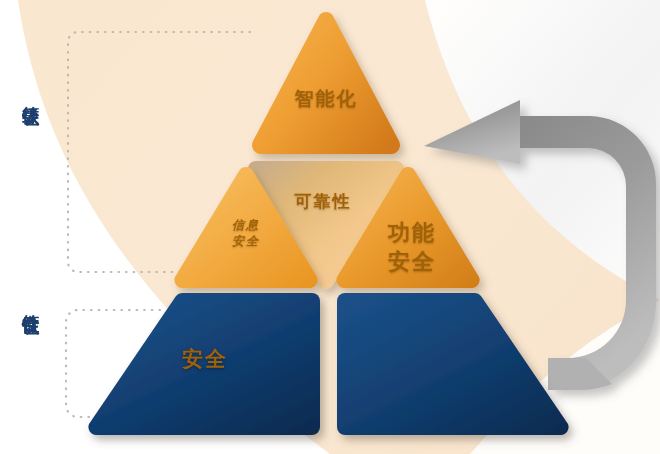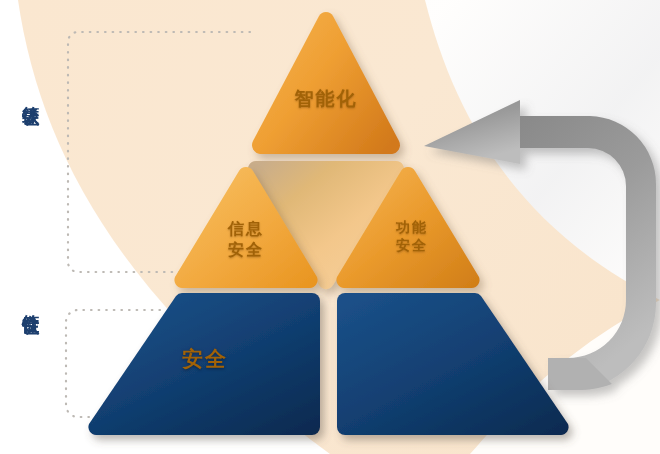--- a/index.html
+++ b/index.html
@@ -50,22 +50,22 @@
     color: #a16207;
     font-weight: 700;
     font-family: "DejaVu Sans", "Liberation Sans", sans-serif;
     text-shadow: 0 1px 2px rgba(90,50,10,0.35);
     user-select: none;
     pointer-events: none;
     letter-spacing: 2px;
   }
   .t-smart   { left: 256px; top: 86px;  width: 140px; font-size: 19px; }
   .t-reliab  { left: 253px; top: 190px; width: 140px; font-size: 17px; }
-  .t-infosec { left: 196px; top: 218px; width: 100px; font-size: 16px; line-height: 1.32; }
-  .t-funcsaf { left: 362px; top: 218px; width: 100px; font-size: 14px; line-height: 1.32; }
+  .t-infosec { left: 196px; top: 218px; width: 100px; font-size: 12px; line-height: 1.32; font-style: italic; }
+  .t-funcsaf { left: 362px; top: 218px; width: 100px; font-size: 22px; line-height: 1.32; }
   .t-safety  { left: 140px; top: 345px; width: 130px; font-size: 21px; text-shadow: 0 1px 3px rgba(0,10,30,0.5); }
   .t-emc     { left: 385px; top: 345px; width: 130px; font-size: 21px; letter-spacing: 3px; text-shadow: 0 1px 3px rgba(0,10,30,0.5); }
 </style>
 </head>
 <body>
 
 <div id="stage">
 
   <svg id="bg-svg" viewBox="0 0 660 454">
     <defs>
@@ -236,20 +236,21 @@
              A 8,8 0 0 1 337,427
              L 337,301 Z" fill="url(#gNavyR)"></path>
   </svg>
 
   <div class="lbl" id="label-level">等级认证</div>
 
   <div class="lbl" id="label-compliance">符合性认证</div>
 
   <div class="shape-text t-smart">智能化</div>
 
+  <div class="shape-text t-reliab">可靠性</div>
 
   <div class="shape-text t-infosec">
     <div>信息</div>
     <div>安全</div>
   </div>
 
   <div class="shape-text t-funcsaf">
     <div>功能</div>
     <div>安全</div>
   </div>

